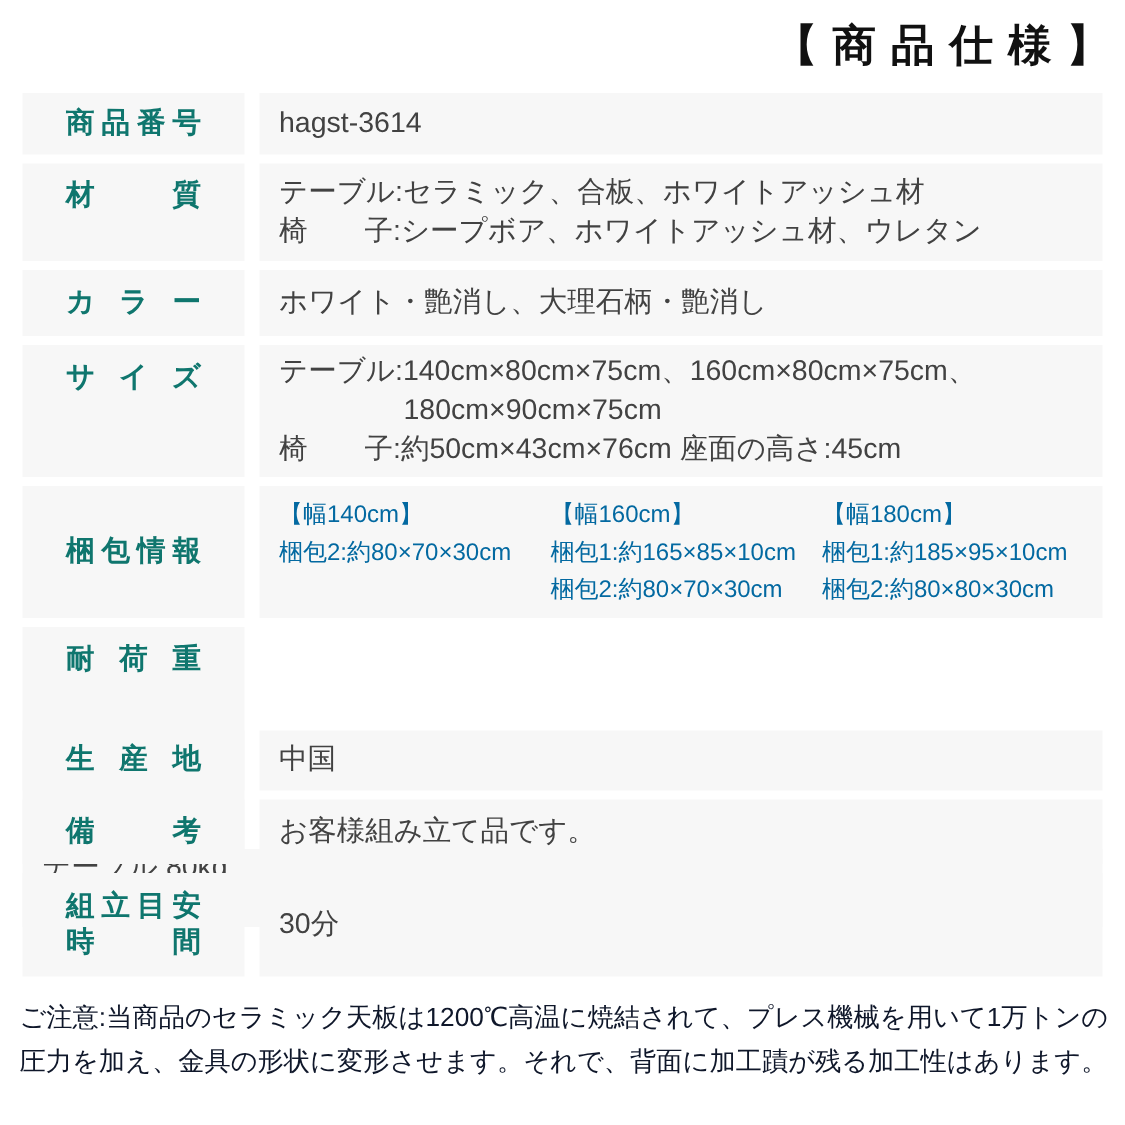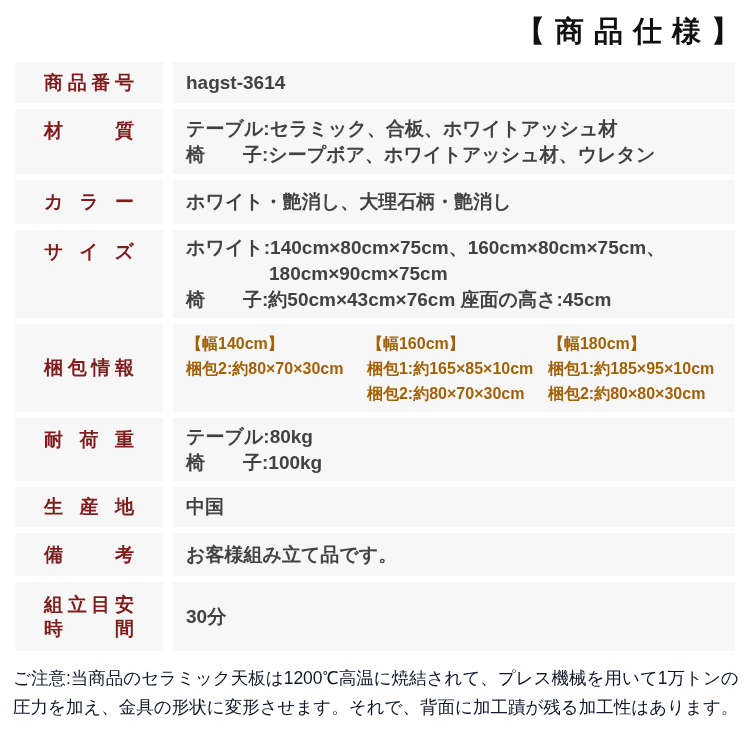--- a/index.html
+++ b/index.html
@@ -38,21 +38,21 @@
     display: flex;
     align-items: center;
   }
   .label-text {
     width: 100%;
     box-sizing: border-box;
     padding: 0 29px;
     font-size: 19px;
     line-height: 24px;
     font-weight: 600;
-    color: #7f1d1d;
+    color: #0f766e;
     text-align: justify;
     text-align-last: justify;
     white-space: pre-line;
   }
   .cell-value {
     flex: 1 1 auto;
     display: flex;
     flex-direction: column;
     justify-content: center;
     padding-left: 13px;
@@ -62,37 +62,37 @@
     color: #424242;
   }
   
   .spec-row.top .cell-label { align-items: flex-start; }
   .spec-row.top .label-text { padding-top: 10px; }
 
   .row-h41 { height: 41px; }
   .row-h44 { height: 44px; }
   .row-h65 { height: 65px; }
   .row-h88 { height: 88px; }
-  .row-h63 { height: 63px; }
+  .row-h63 { height: 63px; flex-direction: column; }
   .row-h40 { height: 40px; }
   .row-h43 { height: 43px; }
   .row-h69 { height: 69px; }
 
-  .value-line { white-space: nowrap; font-weight: bold; }
+  .value-line { white-space: nowrap; }
   .value-line.indent { padding-left: 83px; }
 
   .packing-cols {
     display: flex;
     width: 100%;
   }
   .packing-col {
     width: 33.33%;
     font-size: 16px;
     line-height: 25px;
-    color: #a16207;
+    color: #0369a1;
   }
   .packing-col .value-line { white-space: nowrap; }
 
   .caution-note {
     margin: 13px 13px 0 13px;
     color: #0f172a;
     font-size: 17.5px;
     line-height: 29px;
   }
   .note-line { white-space: nowrap; }
@@ -130,21 +130,21 @@
     <div class="cell cell-value">
       <div class="value-line">ホワイト・艶消し、大理石柄・艶消し</div>
     </div>
   </div>
 
   <div class="spec-row row-h88 top">
     <div class="cell cell-label">
       <div class="label-text">サイズ</div>
     </div>
     <div class="cell cell-value">
-      <div class="value-line">ホワイト:140cm×80cm×75cm、160cm×80cm×75cm、</div>
+      <div class="value-line">テーブル:140cm×80cm×75cm、160cm×80cm×75cm、</div>
       <div class="value-line indent">180cm×90cm×75cm</div>
       <div class="value-line">椅　　子:約50cm×43cm×76cm 座面の高さ:45cm</div>
     </div>
   </div>
 
   <div class="spec-row row-h88">
     <div class="cell cell-label">
       <div class="label-text">梱包情報</div>
     </div>
     <div class="cell cell-value">

